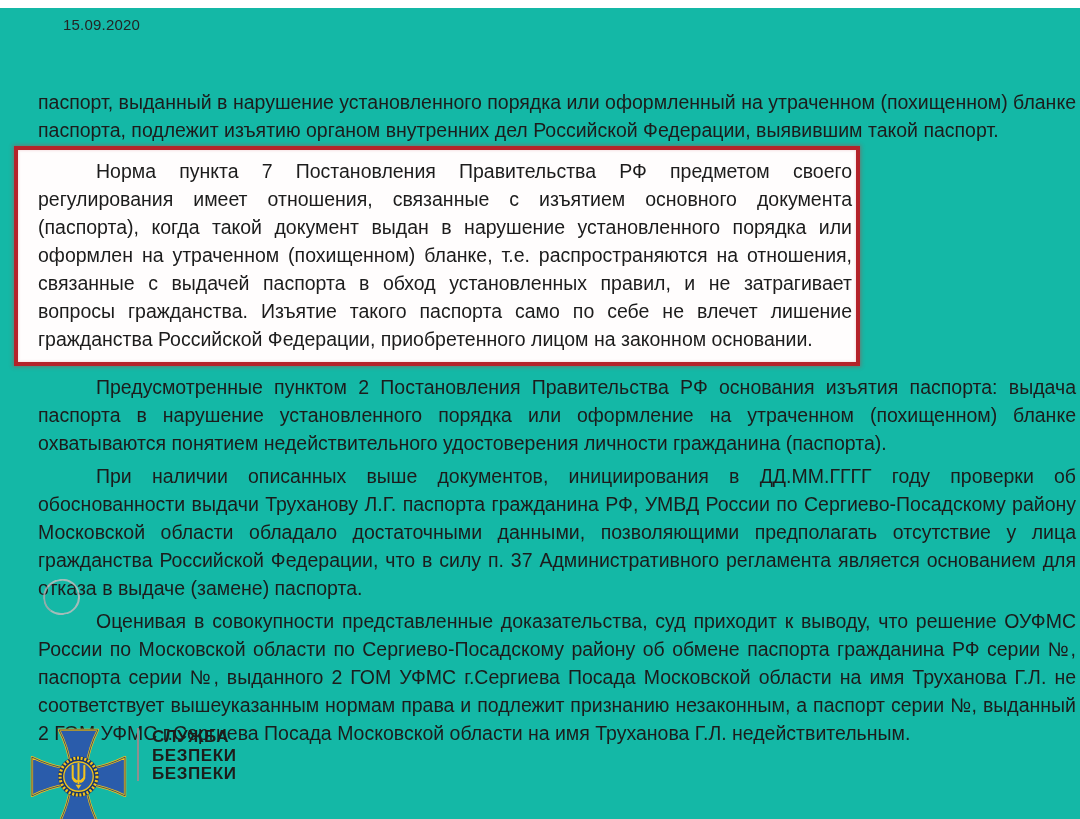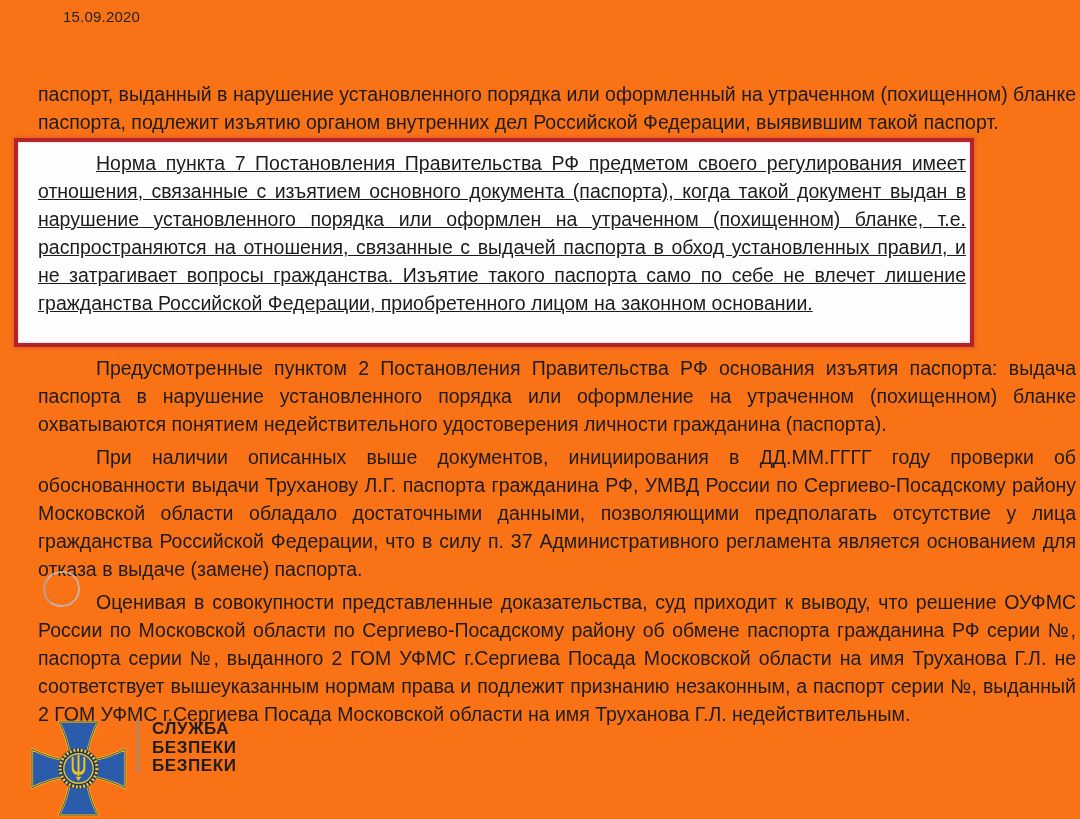--- a/index.html
+++ b/index.html
@@ -4,21 +4,21 @@
 <style>
   html, body { margin: 0; padding: 0; }
   body {
     width: 1080px; height: 819px;
     background: #ffffff;
     overflow: hidden;
     position: relative;
     font-family: "Liberation Sans", sans-serif;
     color: #1b1b1b;
   }
-  .page { position: absolute; inset: 0; background: #f97316; }
+  .page { position: absolute; inset: 0; background: #14b8a6; margin-top: 8px; }
 
   
   .hdr-date {
     position: absolute; left: 63px; top: 8px;
     font-size: 15px; color: #242424; letter-spacing: 0.2px;
   }
   .hdr-court {
     position: absolute; left: 664px; top: 8px;
     transform: translateX(-50%);
     font-size: 15px; color: #242424; white-space: nowrap;
@@ -31,26 +31,25 @@
     text-align: justify;
     color: #1c1c1c;
   }
   .doc-body p { margin: 0 0 5px 0; text-indent: 58px; }
   .doc-body p.no-indent { text-indent: 0; margin-bottom: 2px; }
 
   
   .highlight-box {
     box-sizing: border-box;
     margin: 0 0 7px -24px;
-    width: 960px;
+    width: 846px;
     border: 4px solid #b4232a;
     box-shadow: 0 0 4px 1px rgba(196, 57, 62, 0.45), inset 0 0 3px rgba(196,57,62,0.25);
-    padding: 7px 4px 26px 20px;
+    padding: 7px 4px 9px 20px;
     background: #fffdfd;
-    text-decoration: underline;
   }
   .highlight-box p { margin: 0; }
 
   
   .circle-mark {
     position: absolute; left: 43px; top: 571px;
     width: 33px; height: 32px;
     border: 2px solid #bdbdbd;
     border-left-color: #ababab;
     border-radius: 52% 48% 50% 50%;

